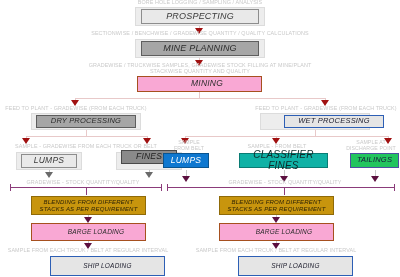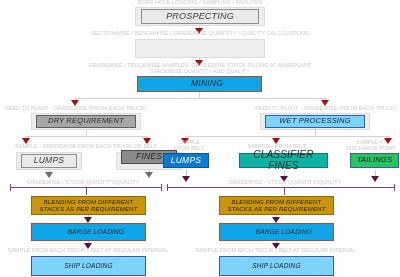--- a/index.html
+++ b/index.html
@@ -23,23 +23,23 @@
     white-space:pre-line;
     font-style:italic;
   }
 
   
   .sty-greylight{background:#e9e9e9;border:1px solid #8d8d8d;color:#3a3a3a;}
   
   .sty-greymid{background:#a6a6a6;border:1px solid #5e5e5e;color:#2b2b2b;}
   .sty-greydark{background:#8a8a8a;border:1px solid #4a4a4a;color:#1f1f1f;}
   
-  .sty-orange{background:#0ea5e9;border:1px solid #a6501f;color:#2c2c2c;padding-left:15px;}
-  
-  .sty-blue{background:#7dd3fc;border:1px solid #2d5fb5;color:#1c1c2c;}
+  .sty-orange{background:#f9a8d4;border:1px solid #a6501f;color:#2c2c2c;padding-left:15px;}
+  
+  .sty-blue{background:#e5e5e5;border:1px solid #2d5fb5;color:#1c1c2c;margin-left:19px;}
   
   .sty-blue2{background:#0f78d0;border:1px solid #0a548f;color:#ffffff;}
   
   .sty-teal{background:#10b2a6;border:1px solid #0a7c74;color:#0d2b2a;}
   
   .sty-slate{background:#22c55e;border:1px solid #4e50a0;color:#17173a;}
   
   .sty-gold{background:#c8950d;border:1px solid #8f6a08;color:#2e2406;}
 
   
@@ -90,40 +90,41 @@
   <div class="cap" style="left:60px;top:-1px;width:280px;font-size:5.4px;">BORE HOLE LOGGING / SAMPLING / ANALYSIS</div>
 
   <div class="halo" style="left:135px;top:7px;width:130px;height:19px;"></div>
   <div class="box sty-greylight" style="left:141px;top:9px;width:118px;height:15px;font-size:9px;">PROSPECTING</div>
   <div class="vline" style="left:199px;top:26px;height:5px;"></div>
   <div class="arrow" style="left:195px;top:28px;"></div>
 
   <div class="cap" style="left:20px;top:30px;width:360px;font-size:5.4px;">SECTIONWISE / BENCHWISE / GRADEWISE QUANTITY / QUALITY CALCULATIONS</div>
 
   <div class="halo" style="left:135px;top:39px;width:130px;height:19px;"></div>
+  <div class="box sty-greymid" style="left:141px;top:41px;width:118px;height:15px;font-size:9px;">MINE  PLANNING</div>
   <div class="vline" style="left:199px;top:58px;height:5px;"></div>
   <div class="arrow" style="left:195px;top:60px;"></div>
 
   <div class="cap" style="left:10px;top:62px;width:380px;font-size:5.4px;">GRADEWISE / TRUCKWISE SAMPLES, GRADEWISE STOCK FILLING AT MINE/PLANT
 STACKWISE QUANTITY AND QUALITY</div>
 
   <div class="box sty-orange" style="left:137px;top:76px;width:125px;height:16px;font-size:8.5px;">MINING</div>
 
   <div class="vline" style="left:199px;top:92px;height:6px;"></div>
   <div class="hline" style="left:75px;top:98px;width:250px;"></div>
   <div class="vline" style="left:75px;top:98px;height:5px;"></div>
   <div class="arrow" style="left:71px;top:100px;"></div>
   <div class="vline" style="left:325px;top:98px;height:5px;"></div>
   <div class="arrow" style="left:321px;top:100px;"></div>
 
   <div class="cap" style="left:-8px;top:105px;width:168px;font-size:5.4px;">FEED TO PLANT - GRADEWISE (FROM EACH TRUCK)</div>
   <div class="cap" style="left:242px;top:105px;width:168px;font-size:5.4px;">FEED TO PLANT - GRADEWISE (FROM EACH TRUCK)</div>
 
   <div class="halo" style="left:31px;top:113px;width:110px;height:17px;"></div>
-  <div class="box sty-greymid" style="left:36px;top:115px;width:100px;height:13px;font-size:7.5px;">DRY REQUIREMENT</div>
+  <div class="box sty-greymid" style="left:36px;top:115px;width:100px;height:13px;font-size:7.5px;">DRY PROCESSING</div>
 
   <div class="halo" style="left:260px;top:113px;width:110px;height:17px;"></div>
   <div class="box sty-blue" style="left:265px;top:115px;width:100px;height:13px;font-size:7.5px;">WET PROCESSING</div>
 
   <div class="vline" style="left:86px;top:130px;height:6px;"></div>
   <div class="hline" style="left:26px;top:136px;width:121px;"></div>
   <div class="vline" style="left:26px;top:136px;height:4px;"></div>
   <div class="arrow" style="left:22px;top:138px;"></div>
   <div class="vline" style="left:147px;top:136px;height:4px;"></div>
   <div class="arrow" style="left:143px;top:138px;"></div>

